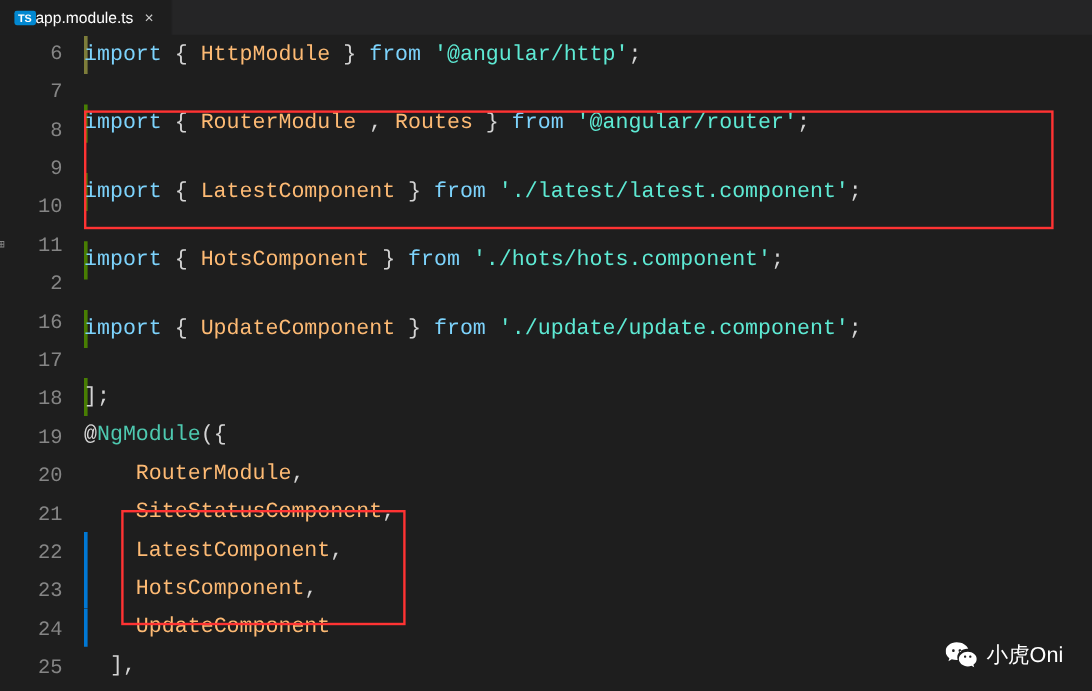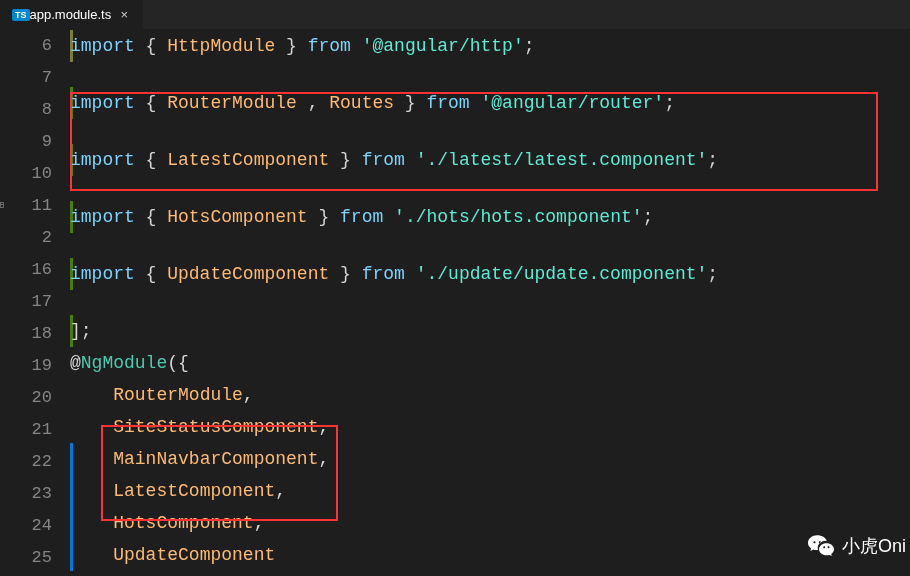--- a/index.html
+++ b/index.html
@@ -93,21 +93,21 @@
   
   .red-box {
     position: absolute;
     border: 2px solid #ff3333;
     pointer-events: none;
   }
   
   .watermark {
     position: absolute;
     bottom: 18px;
-    right: 4px;
+    right: 24px;
     display: flex;
     align-items: center;
     gap: 8px;
     color: #fff;
     font-family: -apple-system, 'Segoe UI', sans-serif;
     font-size: 18px;
     font-weight: 500;
   }
   .watermark svg { width: 26px; height: 22px; fill: #fff; }
 </style>
@@ -145,21 +145,20 @@
   <div class="code-area" id="code">
       <div class="line border-left-yellow"><span class="kw">import</span><span class="punc"> { </span><span class="id">HttpModule</span><span class="punc"> } </span><span class="kw">from</span><span class="punc"> </span><span class="str">'@angular/http'</span><span class="punc">;</span></div>
       <div class="line border-left-green"><span class="kw">import</span><span class="punc"> { </span><span class="id">RouterModule</span><span class="punc"> , </span><span class="id">Routes</span><span class="punc"> } </span><span class="kw">from</span><span class="punc"> </span><span class="str">'@angular/router'</span><span class="punc">;</span></div>
       <div class="line border-left-green"><span class="kw">import</span><span class="punc"> { </span><span class="id">LatestComponent</span><span class="punc"> } </span><span class="kw">from</span><span class="punc"> </span><span class="str">'./latest/latest.component'</span><span class="punc">;</span></div>
       <div class="line border-left-green"><span class="kw">import</span><span class="punc"> { </span><span class="id">HotsComponent</span><span class="punc"> } </span><span class="kw">from</span><span class="punc"> </span><span class="str">'./hots/hots.component'</span><span class="punc">;</span></div>
       <div class="line border-left-green"><span class="kw">import</span><span class="punc"> { </span><span class="id">UpdateComponent</span><span class="punc"> } </span><span class="kw">from</span><span class="punc"> </span><span class="str">'./update/update.component'</span><span class="punc">;</span></div>
       <div class="line border-left-green"><span class="punc">];</span></div>
       <div class="line"><span class="punc">@</span><span class="type">NgModule</span><span class="punc">({</span></div>
       <div class="line">    <span class="id">RouterModule</span><span class="punc">,</span></div>
       <div class="line">    <span class="id">SiteStatusComponent</span><span class="punc">,</span></div>
-      <div class="line border-left-blue">    <span class="id">MainNavbarComponent</span><span class="punc">,</span></div>
       <div class="line border-left-blue">    <span class="id">LatestComponent</span><span class="punc">,</span></div>
       <div class="line border-left-blue">    <span class="id">HotsComponent</span><span class="punc">,</span></div>
       <div class="line border-left-blue">    <span class="id">UpdateComponent</span></div>
       <div class="line">  <span class="punc">],</span></div>
       <div class="red-box" style="top: 62px; left: 0px; width: 808px; height: 99px;"></div>
       <div class="red-box" style="top: 395px; left: 31px; width: 237px; height: 96px;"></div>
     </div>
 </div>
 
 <div class="watermark">

